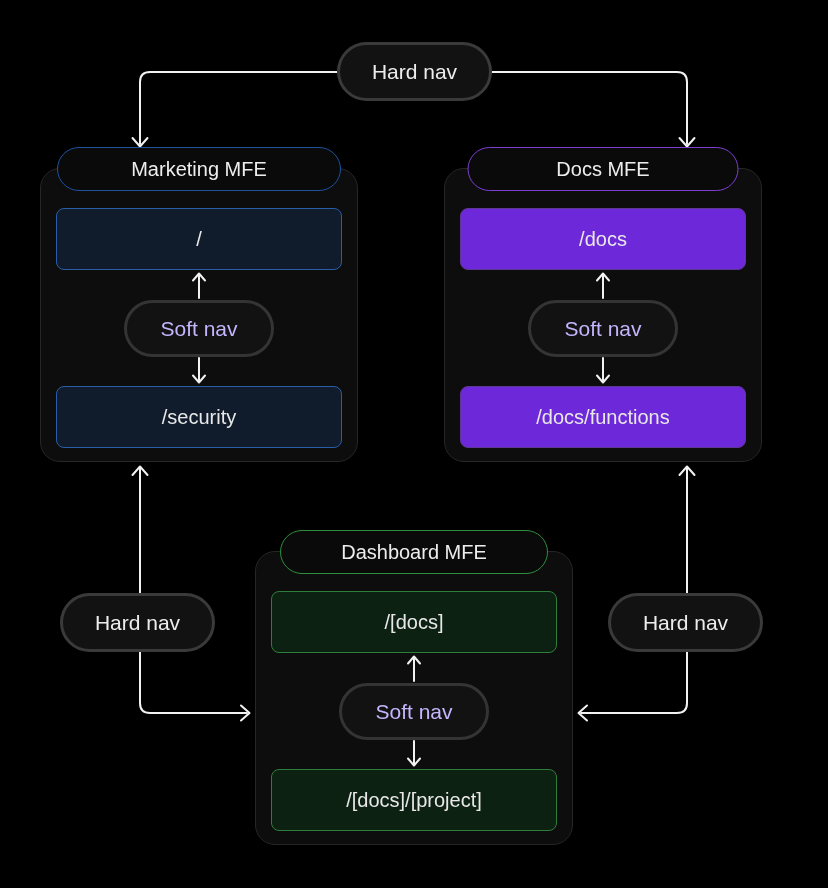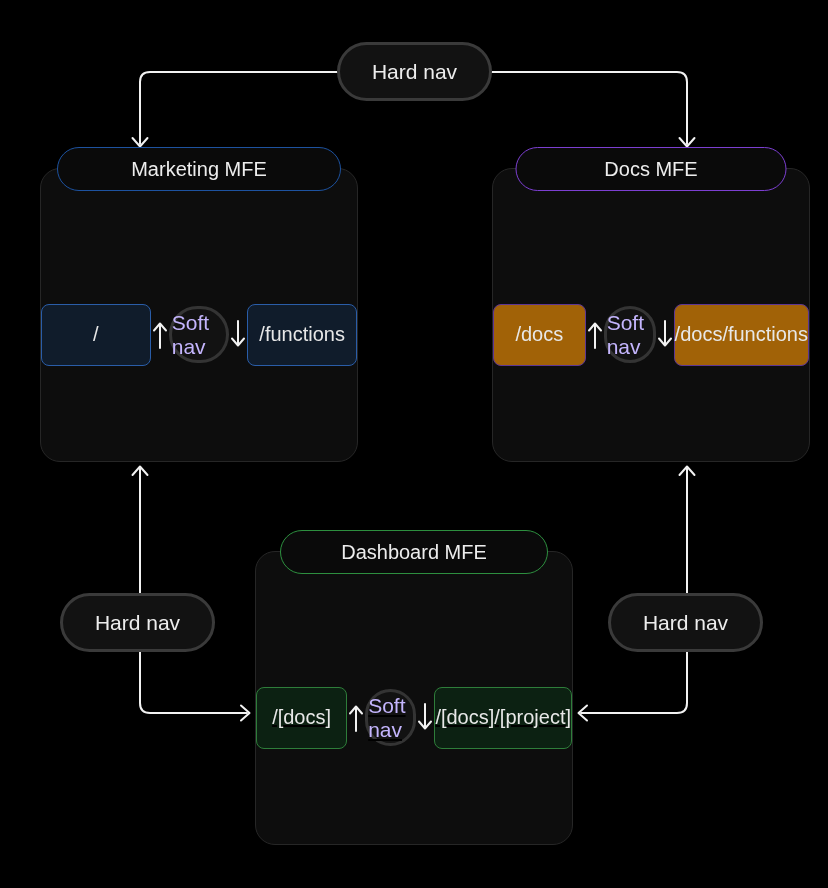--- a/index.html
+++ b/index.html
@@ -23,25 +23,26 @@
     position: absolute;
     width: 318px;
     height: 294px;
     background: #0d0d0d;
     border: 1px solid #262626;
     border-radius: 20px;
     box-sizing: border-box;
     padding-top: 39px;
     z-index: 2;
     display: flex;
+    flex-direction: column;
     align-items: center;
   }
   .mfe-card.marketing { left: 40px; top: 168px; }
-  .mfe-card.docs      { left: 492px; top: 168px; }
-  .mfe-card.dashboard { left: 255px; top: 551px; text-decoration: underline; }
+  .mfe-card.docs      { left: 444px; top: 168px; }
+  .mfe-card.dashboard { left: 255px; top: 551px; }
 
   .title-pill {
     position: absolute;
     top: -22px;
     left: 50%;
     transform: translateX(-50%);
     height: 44px;
     line-height: 42px;
     background: #0a0a0a;
     border-radius: 999px;
@@ -61,21 +62,21 @@
     height: 62px;
     border-radius: 8px;
     box-sizing: border-box;
     display: flex;
     align-items: center;
     justify-content: center;
     color: #e8e8e8;
     font-size: 20px;
   }
   .marketing .route-box { background: #101c2b; border: 1px solid #2a5da8; }
-  .docs      .route-box { background: #a16207; border: 1px solid #5e3694; }
+  .docs      .route-box { background: #6d28d9; border: 1px solid #5e3694; }
   .dashboard .route-box { background: #0c2112; border: 1px solid #2e7d3a; }
 
   .inner-arrow {
     height: 30px;
     display: flex;
     align-items: center;
     justify-content: center;
   }
   .inner-arrow.short { height: 29px; }
 
@@ -153,21 +154,21 @@
       </svg>
     </div>
     <div class="soft-nav-pill">
       <span>Soft nav</span>
     </div>
     <div class="inner-arrow short">
       <svg width="18" height="29" viewBox="0 0 18 29" fill="none" stroke="#f2f2f2" stroke-width="2" stroke-linecap="round" stroke-linejoin="round">
         <path d="M9 1 L9 25 M3 18.5 L9 25.5 L15 18.5"></path>
       </svg>
     </div>
-    <div class="route-box">/functions</div>
+    <div class="route-box">/security</div>
   </div>
 
   <div class="mfe-card docs">
     <div class="title-pill">Docs MFE</div>
     <div class="route-box">/docs</div>
     <div class="inner-arrow">
       <svg width="18" height="30" viewBox="0 0 18 30" fill="none" stroke="#f2f2f2" stroke-width="2" stroke-linecap="round" stroke-linejoin="round">
         <path d="M9 28 L9 4 M3 10.5 L9 3.5 L15 10.5"></path>
       </svg>
     </div>

